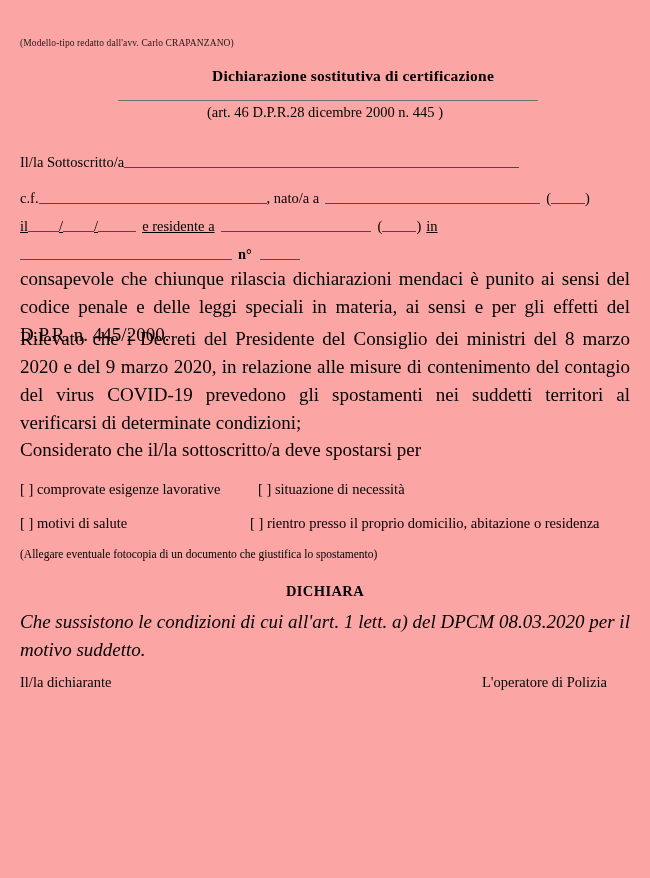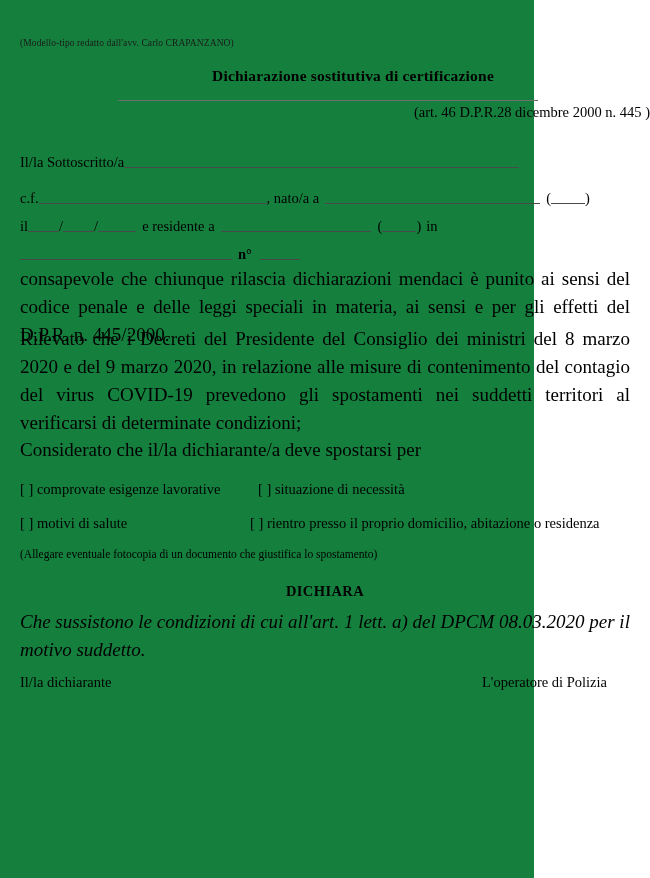--- a/index.html
+++ b/index.html
@@ -10,23 +10,23 @@
   body {
     width: 650px;
     height: 878px;
     position: relative;
     font-family: "Liberation Serif", "DejaVu Serif", serif;
     color: #000000;
     overflow: hidden;
   }
   .page {
     position: relative;
-    width: 534px;
+    width: 650px;
     height: 878px;
-    background: #15803d;
+    background: #fca5a5;
   }
 
   
   .header-note {
     position: absolute;
     left: 20px;
     top: 38px;
     font-size: 9.5px;
     letter-spacing: 0.1px;
     color: #1a1a1a;
@@ -51,21 +51,21 @@
     top: 100px;
     width: 420px;
     height: 1px;
     background: #6f6f6f;
   }
   .doc-subtitle {
     position: absolute;
     left: 0;
     top: 104px;
     width: 650px;
-    text-align: right;
+    text-align: center;
     font-size: 14.5px;
   }
 
   
   .field-line {
     position: absolute;
     left: 20px;
     font-size: 14.5px;
     white-space: nowrap;
     line-height: 1.1;
@@ -141,33 +141,33 @@
   <div class="doc-subtitle">(art. 46 D.P.R.28 dicembre 2000 n. 445 )</div>
 
   <div class="field-line" style="top:189px;">
     <span>c.f.</span><span class="blank" style="width:228px;"></span><span>, nato/a a</span><span class="blank" style="width:215px;margin-left:6px;"></span><span class="paren" style="margin-left:6px;"><span>(</span><span class="blank" style="width:34px;"></span><span>)</span></span>
   </div>
 
   <div class="field-line" style="top:153px;">
     <span>Il/la Sottoscritto/a</span><span class="blank" style="width:395px;"></span>
   </div>
 
-  <div class="field-line" style="top:217px;">
+  <div class="field-line" style="top:217px;text-decoration:underline;">
     <span>il</span><span class="blank" style="width:31px;"></span><span>/</span><span class="blank" style="width:31px;"></span><span>/</span><span class="blank" style="width:38px;"></span><span style="margin-left:6px;">e residente a</span><span class="blank" style="width:150px;margin-left:6px;"></span><span class="paren" style="margin-left:7px;"><span>(</span><span class="blank" style="width:34px;"></span><span>)</span></span><span style="margin-left:5px;">in</span>
   </div>
 
   <div class="field-line" style="top:245px;">
     <span class="blank" style="width:212px;"></span><span style="margin-left:6px;font-weight:bold;">n°</span><span class="blank" style="width:40px;margin-left:8px;"></span>
   </div>
 
   <div class="para" style="top:265px;">consapevole che chiunque rilascia dichiarazioni mendaci è punito ai sensi del codice penale e delle leggi speciali in materia, ai sensi e per gli effetti del D.P.R. n. 445/2000.</div>
 
   <div class="para" style="top:325px;">Rilevato che i Decreti del Presidente del Consiglio dei ministri del 8 marzo 2020 e del 9 marzo 2020, in relazione alle misure di contenimento del contagio del virus COVID-19 prevedono gli spostamenti nei suddetti territori al verificarsi di determinate condizioni;</div>
 
-  <div class="para para-left" style="top:436px;">Considerato che il/la dichiarante/a deve spostarsi per</div>
+  <div class="para para-left" style="top:436px;">Considerato che il/la sottoscritto/a deve spostarsi per</div>
 
   <div class="opt" style="left:20px;top:481px;">
     <span>[  ]</span>
     <span>comprovate esigenze lavorative</span>
   </div>
 
   <div class="opt" style="left:258px;top:481px;">
     <span>[  ]</span>
     <span>situazione di necessità</span>
   </div>

